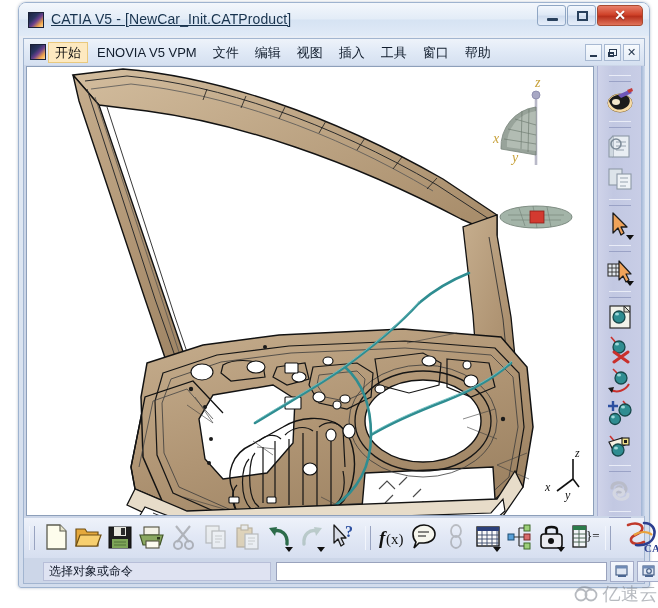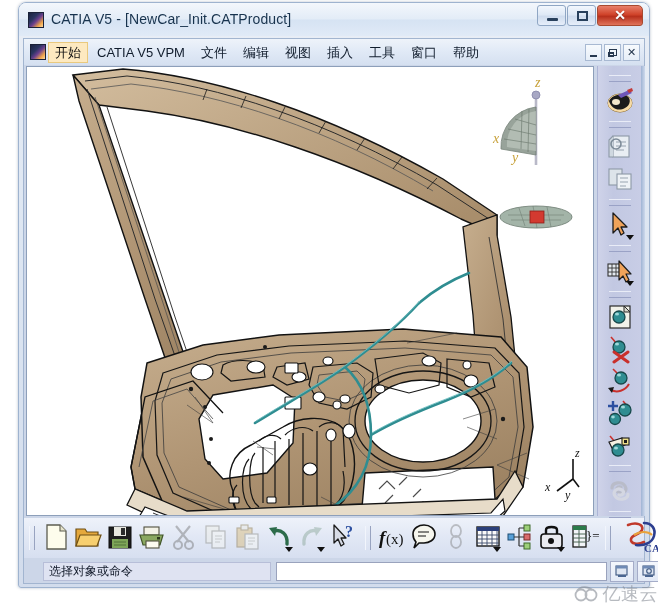--- a/index.html
+++ b/index.html
@@ -52,20 +52,21 @@
     box-sizing: border-box;
   }
   .title-text {
     position: absolute;
     left: 32px;
     top: 8px;
     font-size: 14px;
     color: #18334e;
     white-space: nowrap;
     letter-spacing: 0.1px;
+    text-decoration: underline;
   }
   .win-btns {
     position: absolute;
     right: 6px;
     top: 2px;
     display: flex;
     align-items: center;
   }
   .wbtn {
     width: 29px;
@@ -405,21 +406,21 @@
         <span class="g-close">✕</span>
       </div>
     </div>
   </div>
 
   <div class="client"></div>
 
   <div class="menubar">
     <div class="menu-app-icon"></div>
     <div class="menu-item start-highlight">开始</div>
-    <div class="menu-item">CATIA V5 VPM</div>
+    <div class="menu-item">ENOVIA V5 VPM</div>
     <div class="menu-item">文件</div>
     <div class="menu-item">编辑</div>
     <div class="menu-item">视图</div>
     <div class="menu-item">插入</div>
     <div class="menu-item">工具</div>
     <div class="menu-item">窗口</div>
     <div class="menu-item">帮助</div>
     <div class="menu-right">
       <div class="mdibtn">
           <span class="m-min"></span>

